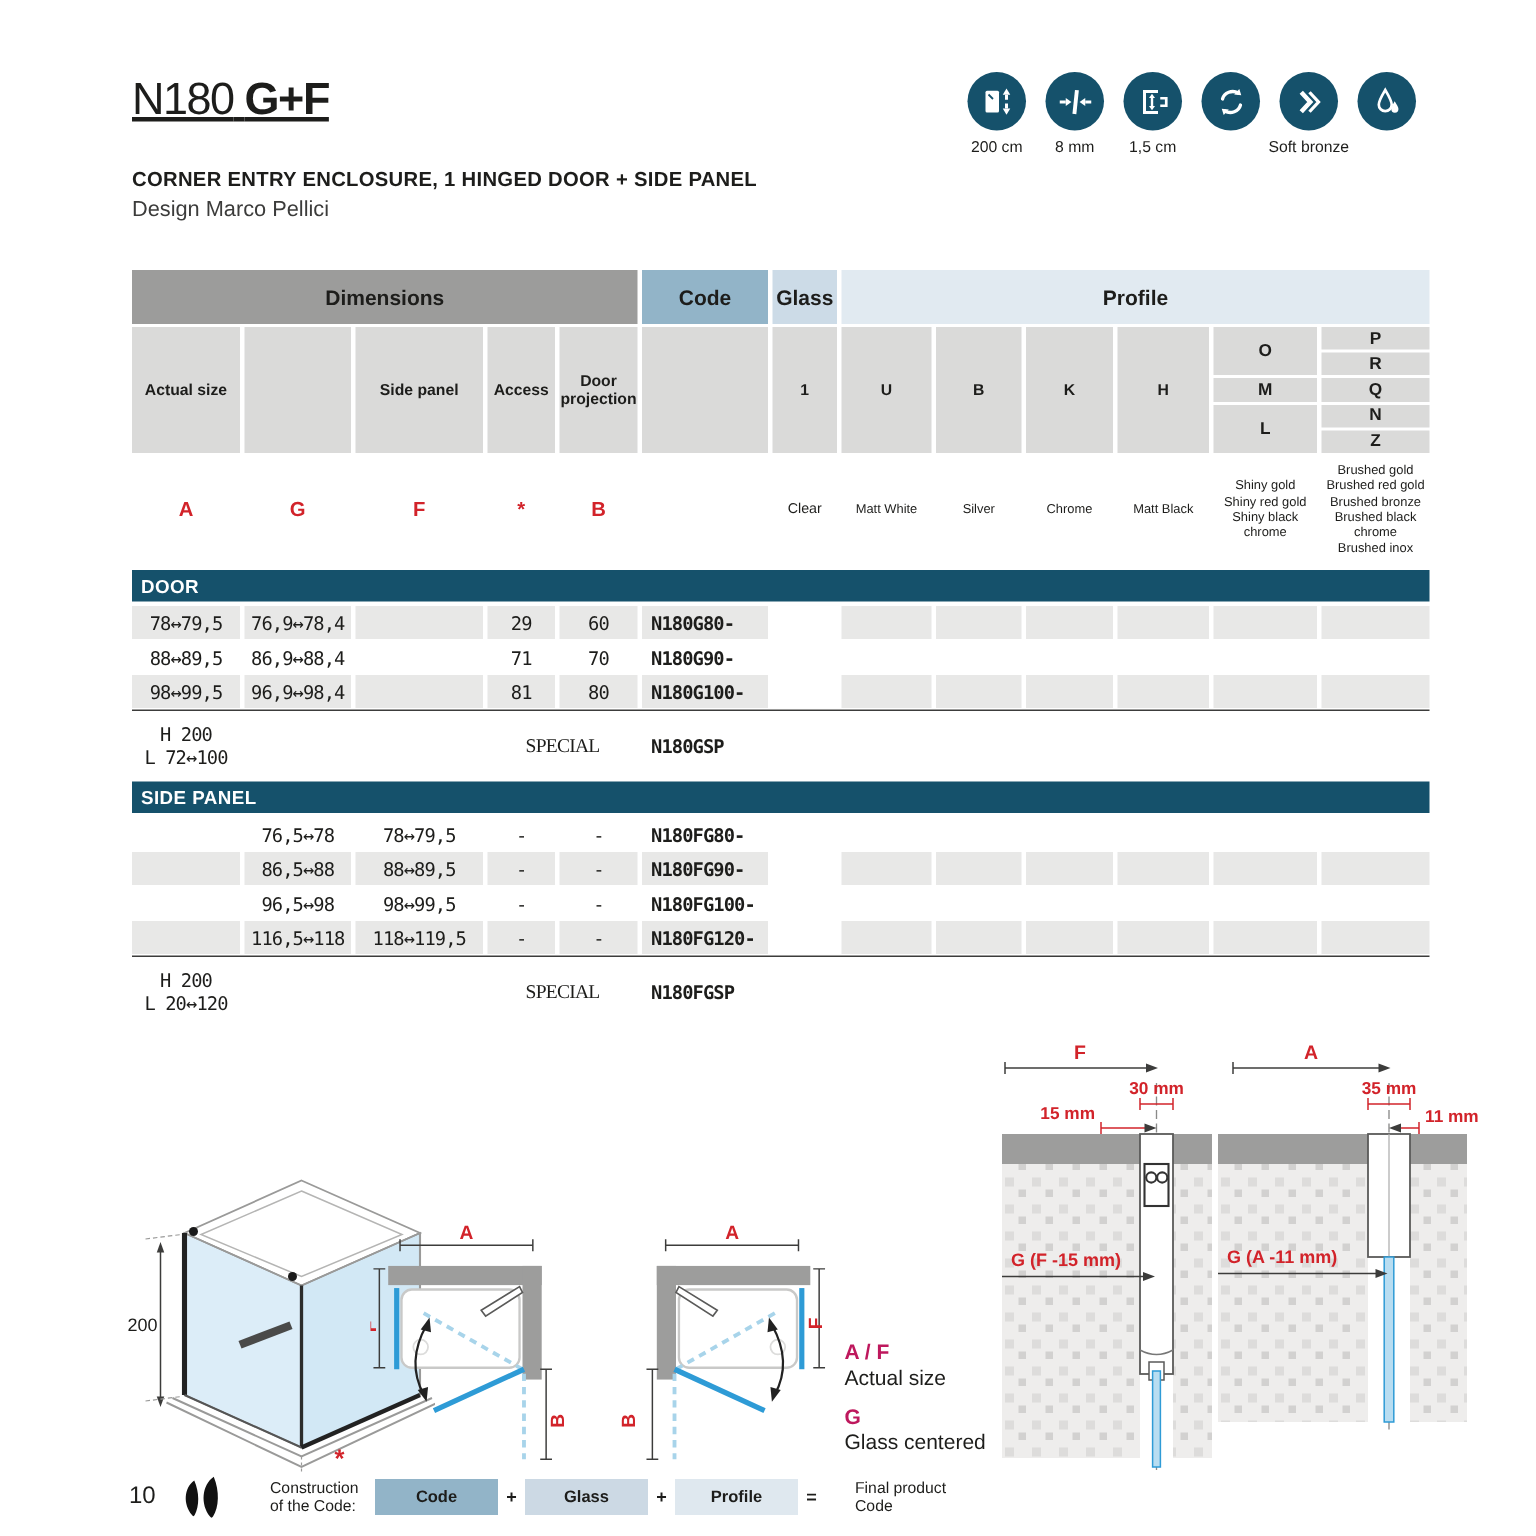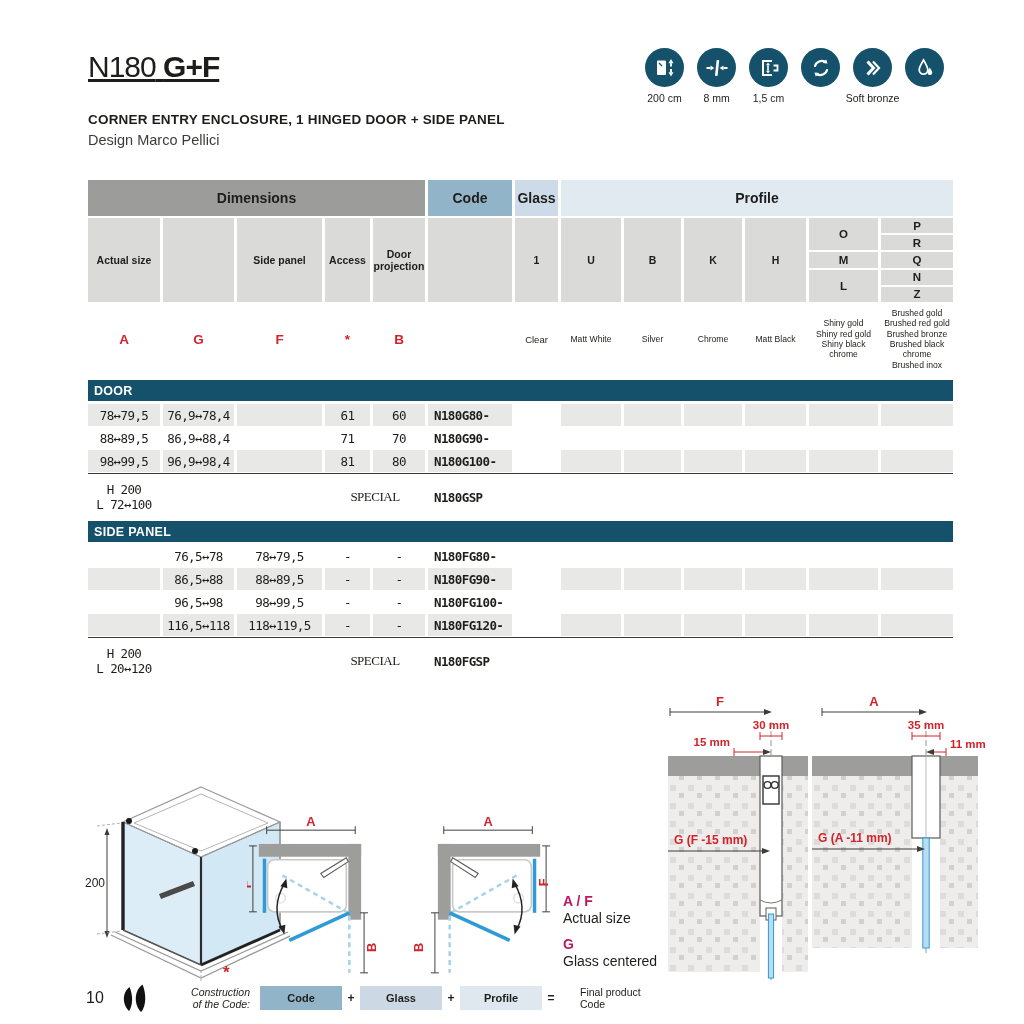--- a/index.html
+++ b/index.html
@@ -54,21 +54,21 @@
   .splab{grid-column:4/6;display:flex;align-items:center;justify-content:center;
        font-family:Liberation Serif, serif;font-size:13px;letter-spacing:-0.5px;}
   
   #legend{position:absolute;left:563px;top:893px;font-size:14px;line-height:17px;}
   #legend .red{color:#be185d;font-weight:800;}
   #legend .blk{margin-bottom:9px;}
   
   #footer{position:absolute;left:86px;top:984px;display:flex;align-items:center;}
   #pageno{font-size:16px;width:34px;}
   #logo{width:32px;height:28px;margin-right:28px;}
-  #constr{font-size:10.5px;line-height:12px;text-align:right;margin-right:10px;width:70px;font-style:italic;}
+  #constr{font-size:10.5px;line-height:12px;text-align:left;margin-right:0;width:70px;}
   .fbox{width:82px;height:24px;display:flex;align-items:center;justify-content:center;font-weight:800;font-size:11px;}
   .fb1{background:#92b4c8;} .fb2{background:#ccd9e4;} .fb3{background:#dfe8ef;}
   .fop{width:18px;text-align:center;font-weight:800;font-size:12px;}
   #fres{font-size:10.5px;line-height:12px;margin-left:20px;}
   
   .dg{position:absolute;}
   text{font-family:"Liberation Sans",sans-serif;}
   .dimtxt{font-size:12px;fill:#1d1d1b;}
 </style>
 </head>
@@ -207,21 +207,21 @@
 Brushed black chrome
 Brushed inox</div>
     </div>
 
     <div class="secbar">DOOR</div>
 
     <div class="grid trow gray">
       <div class="num bgc c1">78↔79,5</div>
       <div class="num bgc c2">76,9↔78,4</div>
       <div class="num bgc c3"></div>
-      <div class="num bgc c4">61</div>
+      <div class="num bgc c4">29</div>
       <div class="num bgc c5">60</div>
       <div class="codecell bgc c6">N180G80-</div>
       <div class="pc bgc c8"></div>
         <div class="pc bgc c9"></div>
       <div class="pc bgc c10"></div>
         <div class="pc bgc c11"></div>
       <div class="pc bgc c12"></div>
         <div class="pc bgc c13"></div>
     </div>
     <div class="grid trow">

